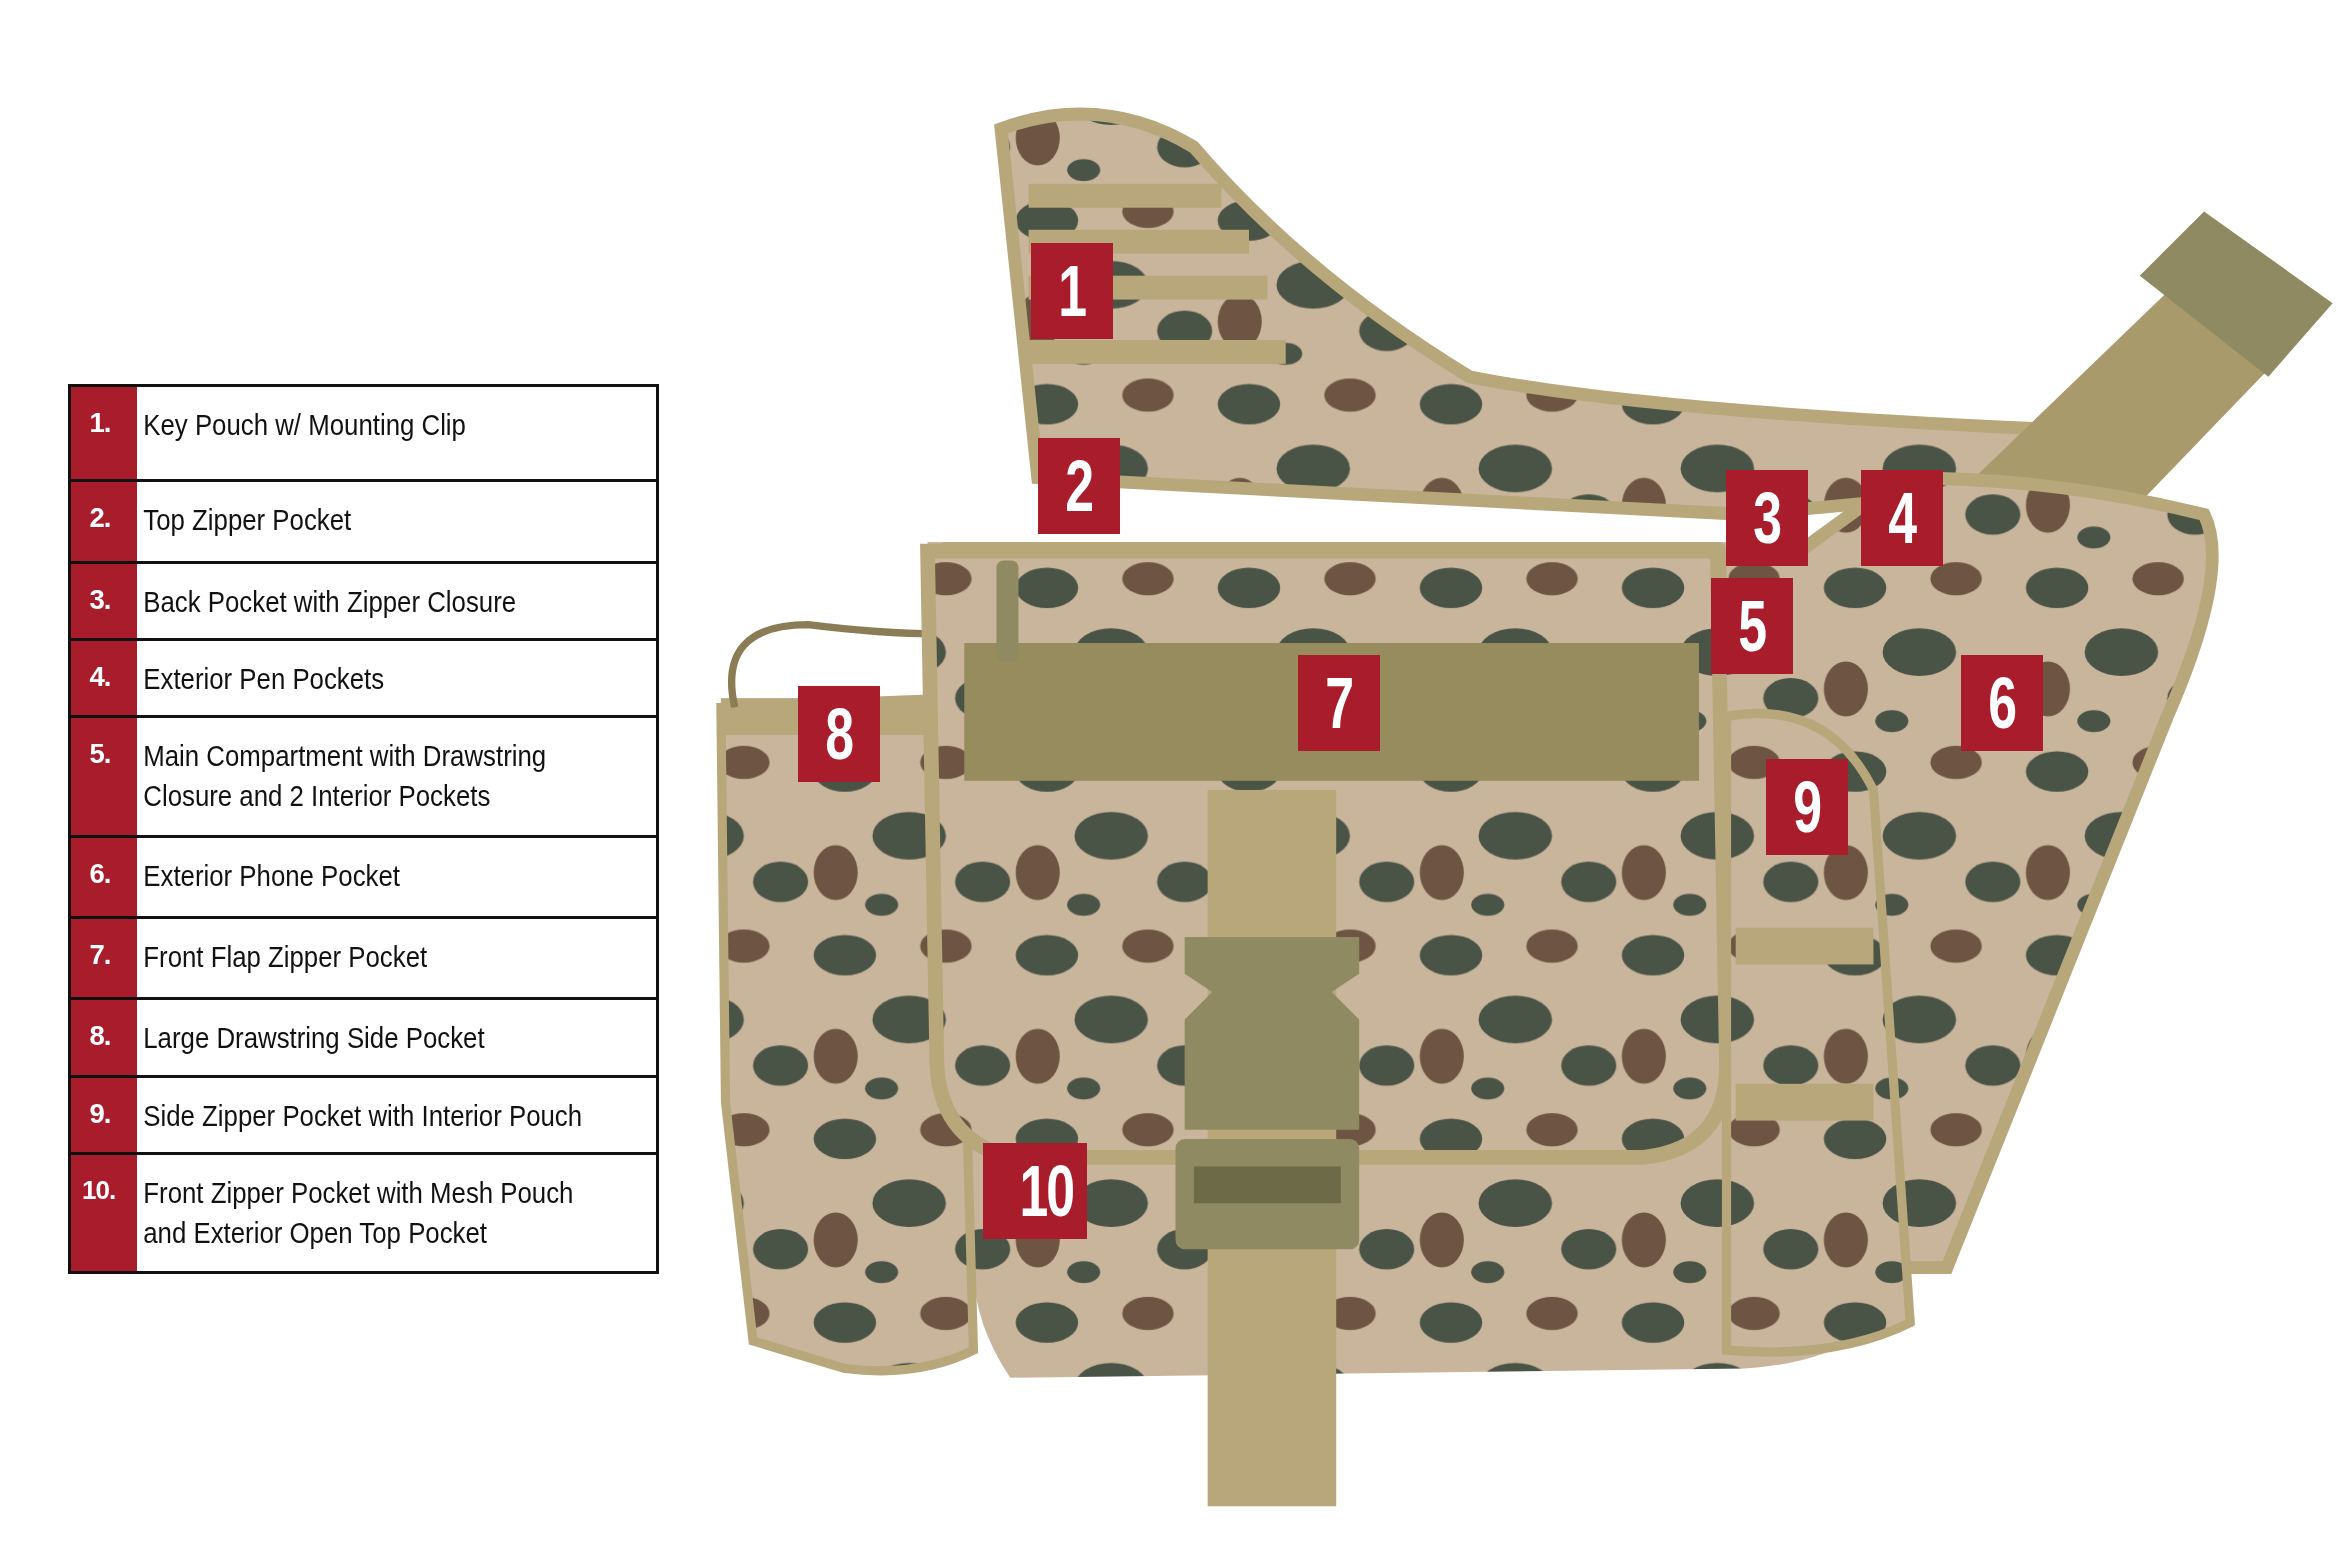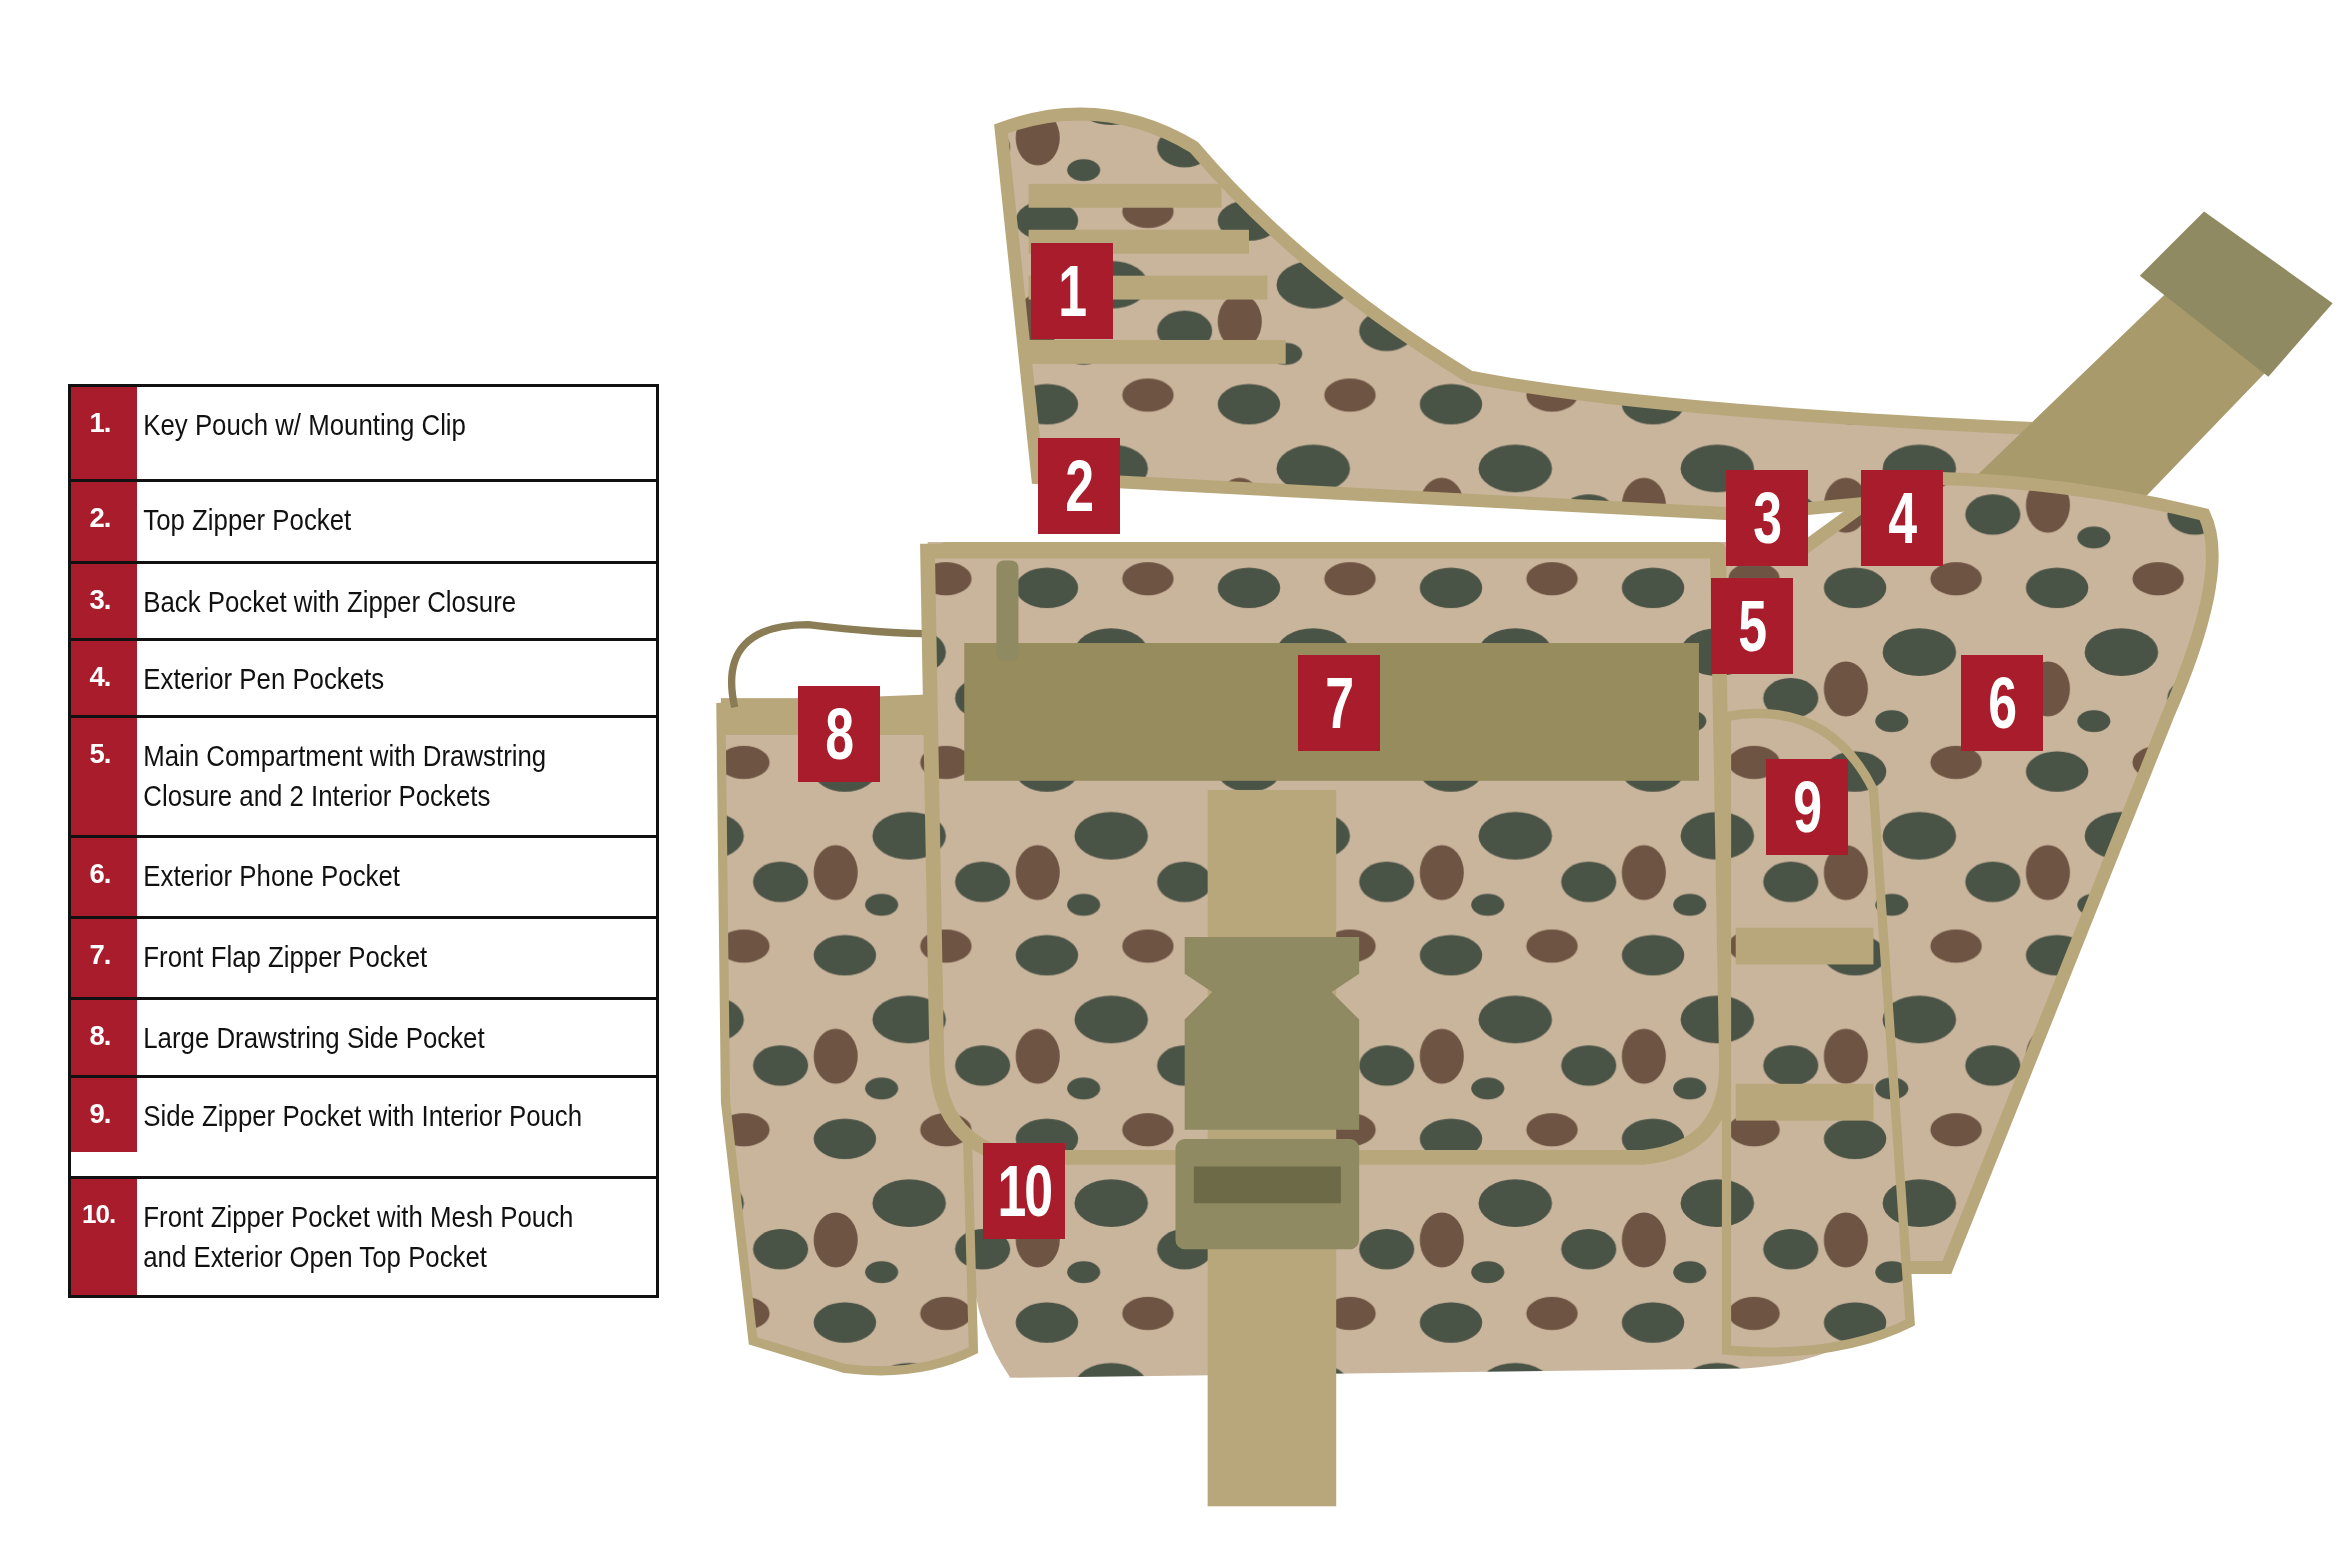--- a/index.html
+++ b/index.html
@@ -82,21 +82,21 @@
 
 <div class="marker" style="left:1031px; top:243px;"><span>1</span></div>
 <div class="marker" style="left:1038px; top:438px;"><span>2</span></div>
 <div class="marker" style="left:1726px; top:470px;"><span>3</span></div>
 <div class="marker" style="left:1861px; top:470px;"><span>4</span></div>
 <div class="marker" style="left:1711px; top:578px;"><span>5</span></div>
 <div class="marker" style="left:1961px; top:655px;"><span>6</span></div>
 <div class="marker" style="left:1298px; top:655px;"><span>7</span></div>
 <div class="marker" style="left:798px;  top:686px;"><span>8</span></div>
 <div class="marker" style="left:1766px; top:759px;"><span>9</span></div>
-<div class="marker" style="left:983px; top:1143px;"><span>10</span></div>
+<div class="marker" style="left:983px; top:1143px;padding-left:22px;"><span>10</span></div>
 
 <div class="legend">
   <div class="legend-row" style="height:92px;">
     <div class="legend-num">1.</div>
     <div class="legend-text">Key Pouch w/ Mounting Clip</div>
   </div>
   <div class="legend-row" style="height:82px;">
     <div class="legend-num">2.</div>
     <div class="legend-text">Top Zipper Pocket</div>
   </div>
@@ -124,21 +124,21 @@
     <div class="legend-text">Front Flap Zipper Pocket</div>
   </div>
   <div class="legend-row" style="height:78px;">
     <div class="legend-num">8.</div>
     <div class="legend-text">Large Drawstring Side Pocket</div>
   </div>
   <div class="legend-row" style="height:77px;">
     <div class="legend-num">9.</div>
     <div class="legend-text">Side Zipper Pocket with Interior Pouch</div>
   </div>
-  <div class="legend-row" style="height:119px;margin-top:24px;">
+  <div class="legend-row" style="height:119px;">
     <div class="legend-num two">10.</div>
     <div class="legend-text">
       <div>Front Zipper Pocket with Mesh Pouch</div>
       <div>and Exterior Open Top Pocket</div>
     </div>
   </div>
 </div>
 
 
 </body></html>

